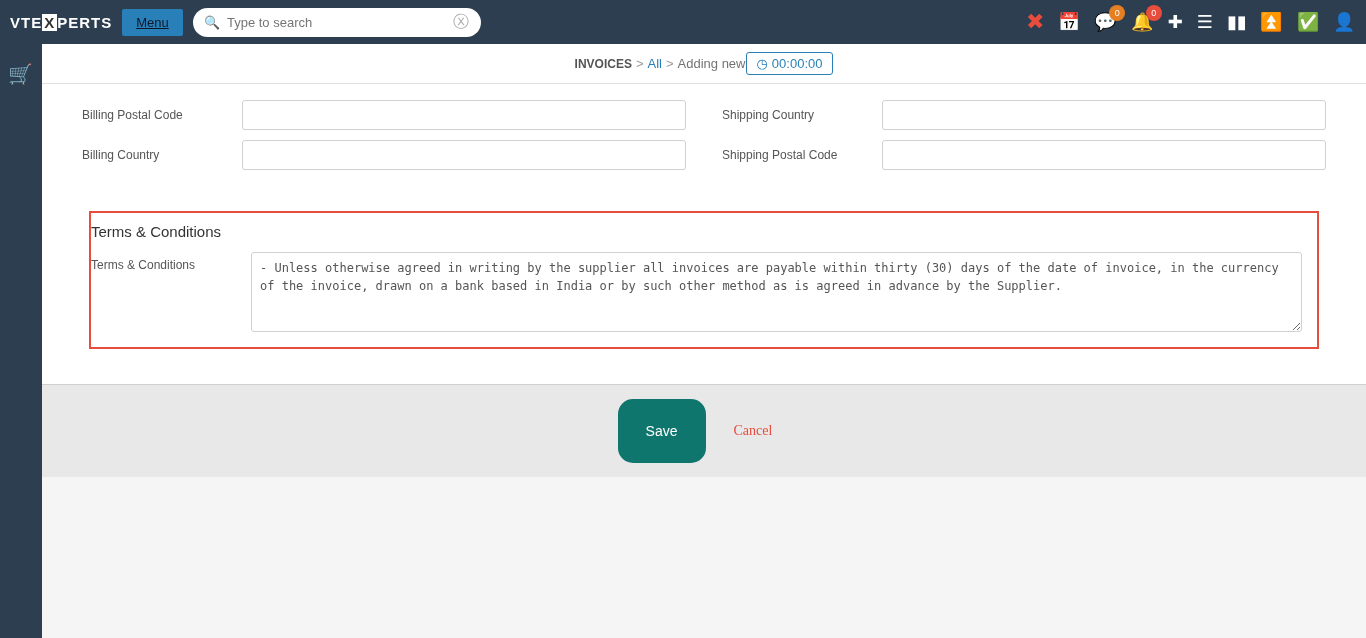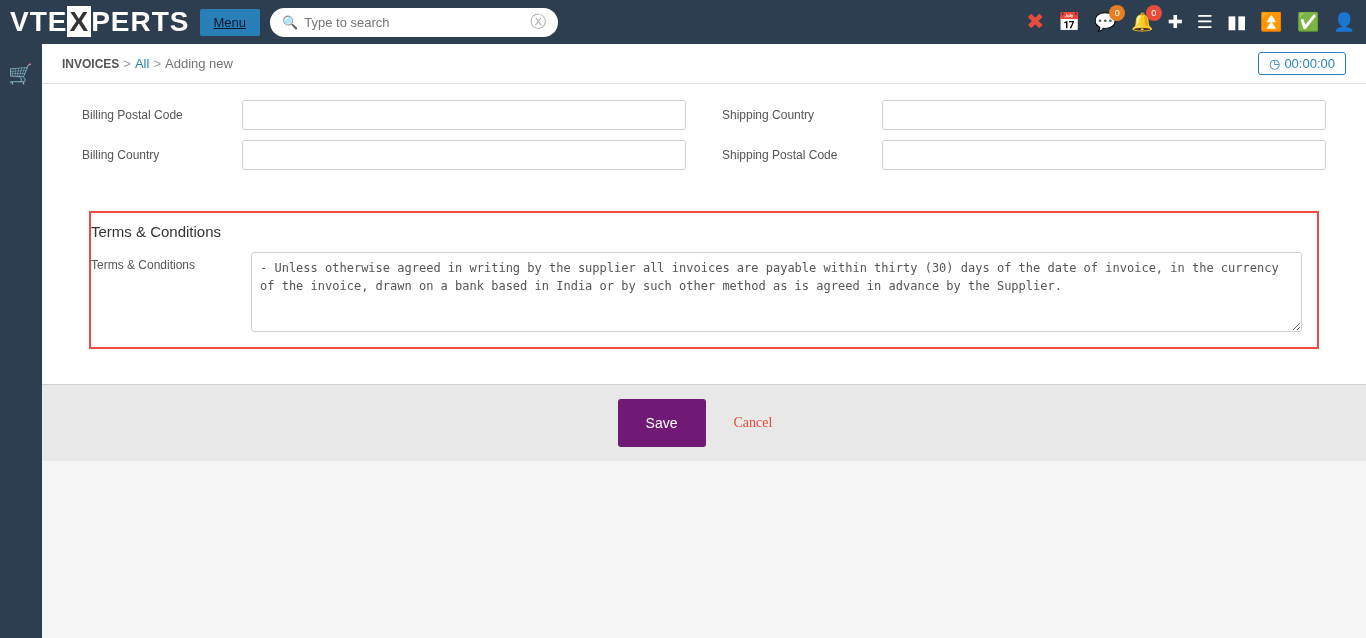--- a/index.html
+++ b/index.html
@@ -9,21 +9,21 @@
     .navbar {
       display: flex;
       align-items: center;
       background: #2c3e50;
       height: 44px;
       padding: 0 10px;
       gap: 10px;
     }
     .navbar-logo {
       color: white;
-      font-size: 28px;
+      font-size: 15px;
       font-weight: bold;
       letter-spacing: 1px;
     }
     .navbar-logo span { color: #333; background: white; padding: 0 2px; }
     .navbar-menu-btn {
       background: #2980b9;
       color: #0f172a;
       border: none;
       padding: 6px 14px;
       cursor: pointer;
@@ -102,21 +102,21 @@
       overflow-y: auto;
       background: #f5f5f5;
     }
 
     
     .breadcrumb-bar {
       background: white;
       padding: 8px 20px;
       display: flex;
       align-items: center;
-      justify-content: space-between;
+      justify-content: center;
       border-bottom: 1px solid #e0e0e0;
     }
     .breadcrumb {
       font-size: 13px;
       color: #555;
       display: flex;
       align-items: center;
       gap: 4px;
     }
     .breadcrumb .module { color: #555; font-weight: bold; text-transform: uppercase; font-size: 12px; }
@@ -225,26 +225,26 @@
     
     .form-footer {
       background: #e8e8e8;
       padding: 14px;
       display: flex;
       justify-content: center;
       gap: 10px;
       border-top: 1px solid #d0d0d0;
     }
     .btn-save {
-      background: #701a75;
+      background: #0f766e;
       color: white;
       border: none;
-      padding: 16px 28px;
+      padding: 24px 28px;
       font-size: 14px;
-      border-radius: 3px;
+      border-radius: 15px;
       cursor: pointer;
     }
     .btn-cancel {
       background: transparent;
       color: #e74c3c;
       border: none;
       padding: 8px 18px;
       font-size: 14px;
       cursor: pointer;
       font-family: Liberation Serif, serif;

